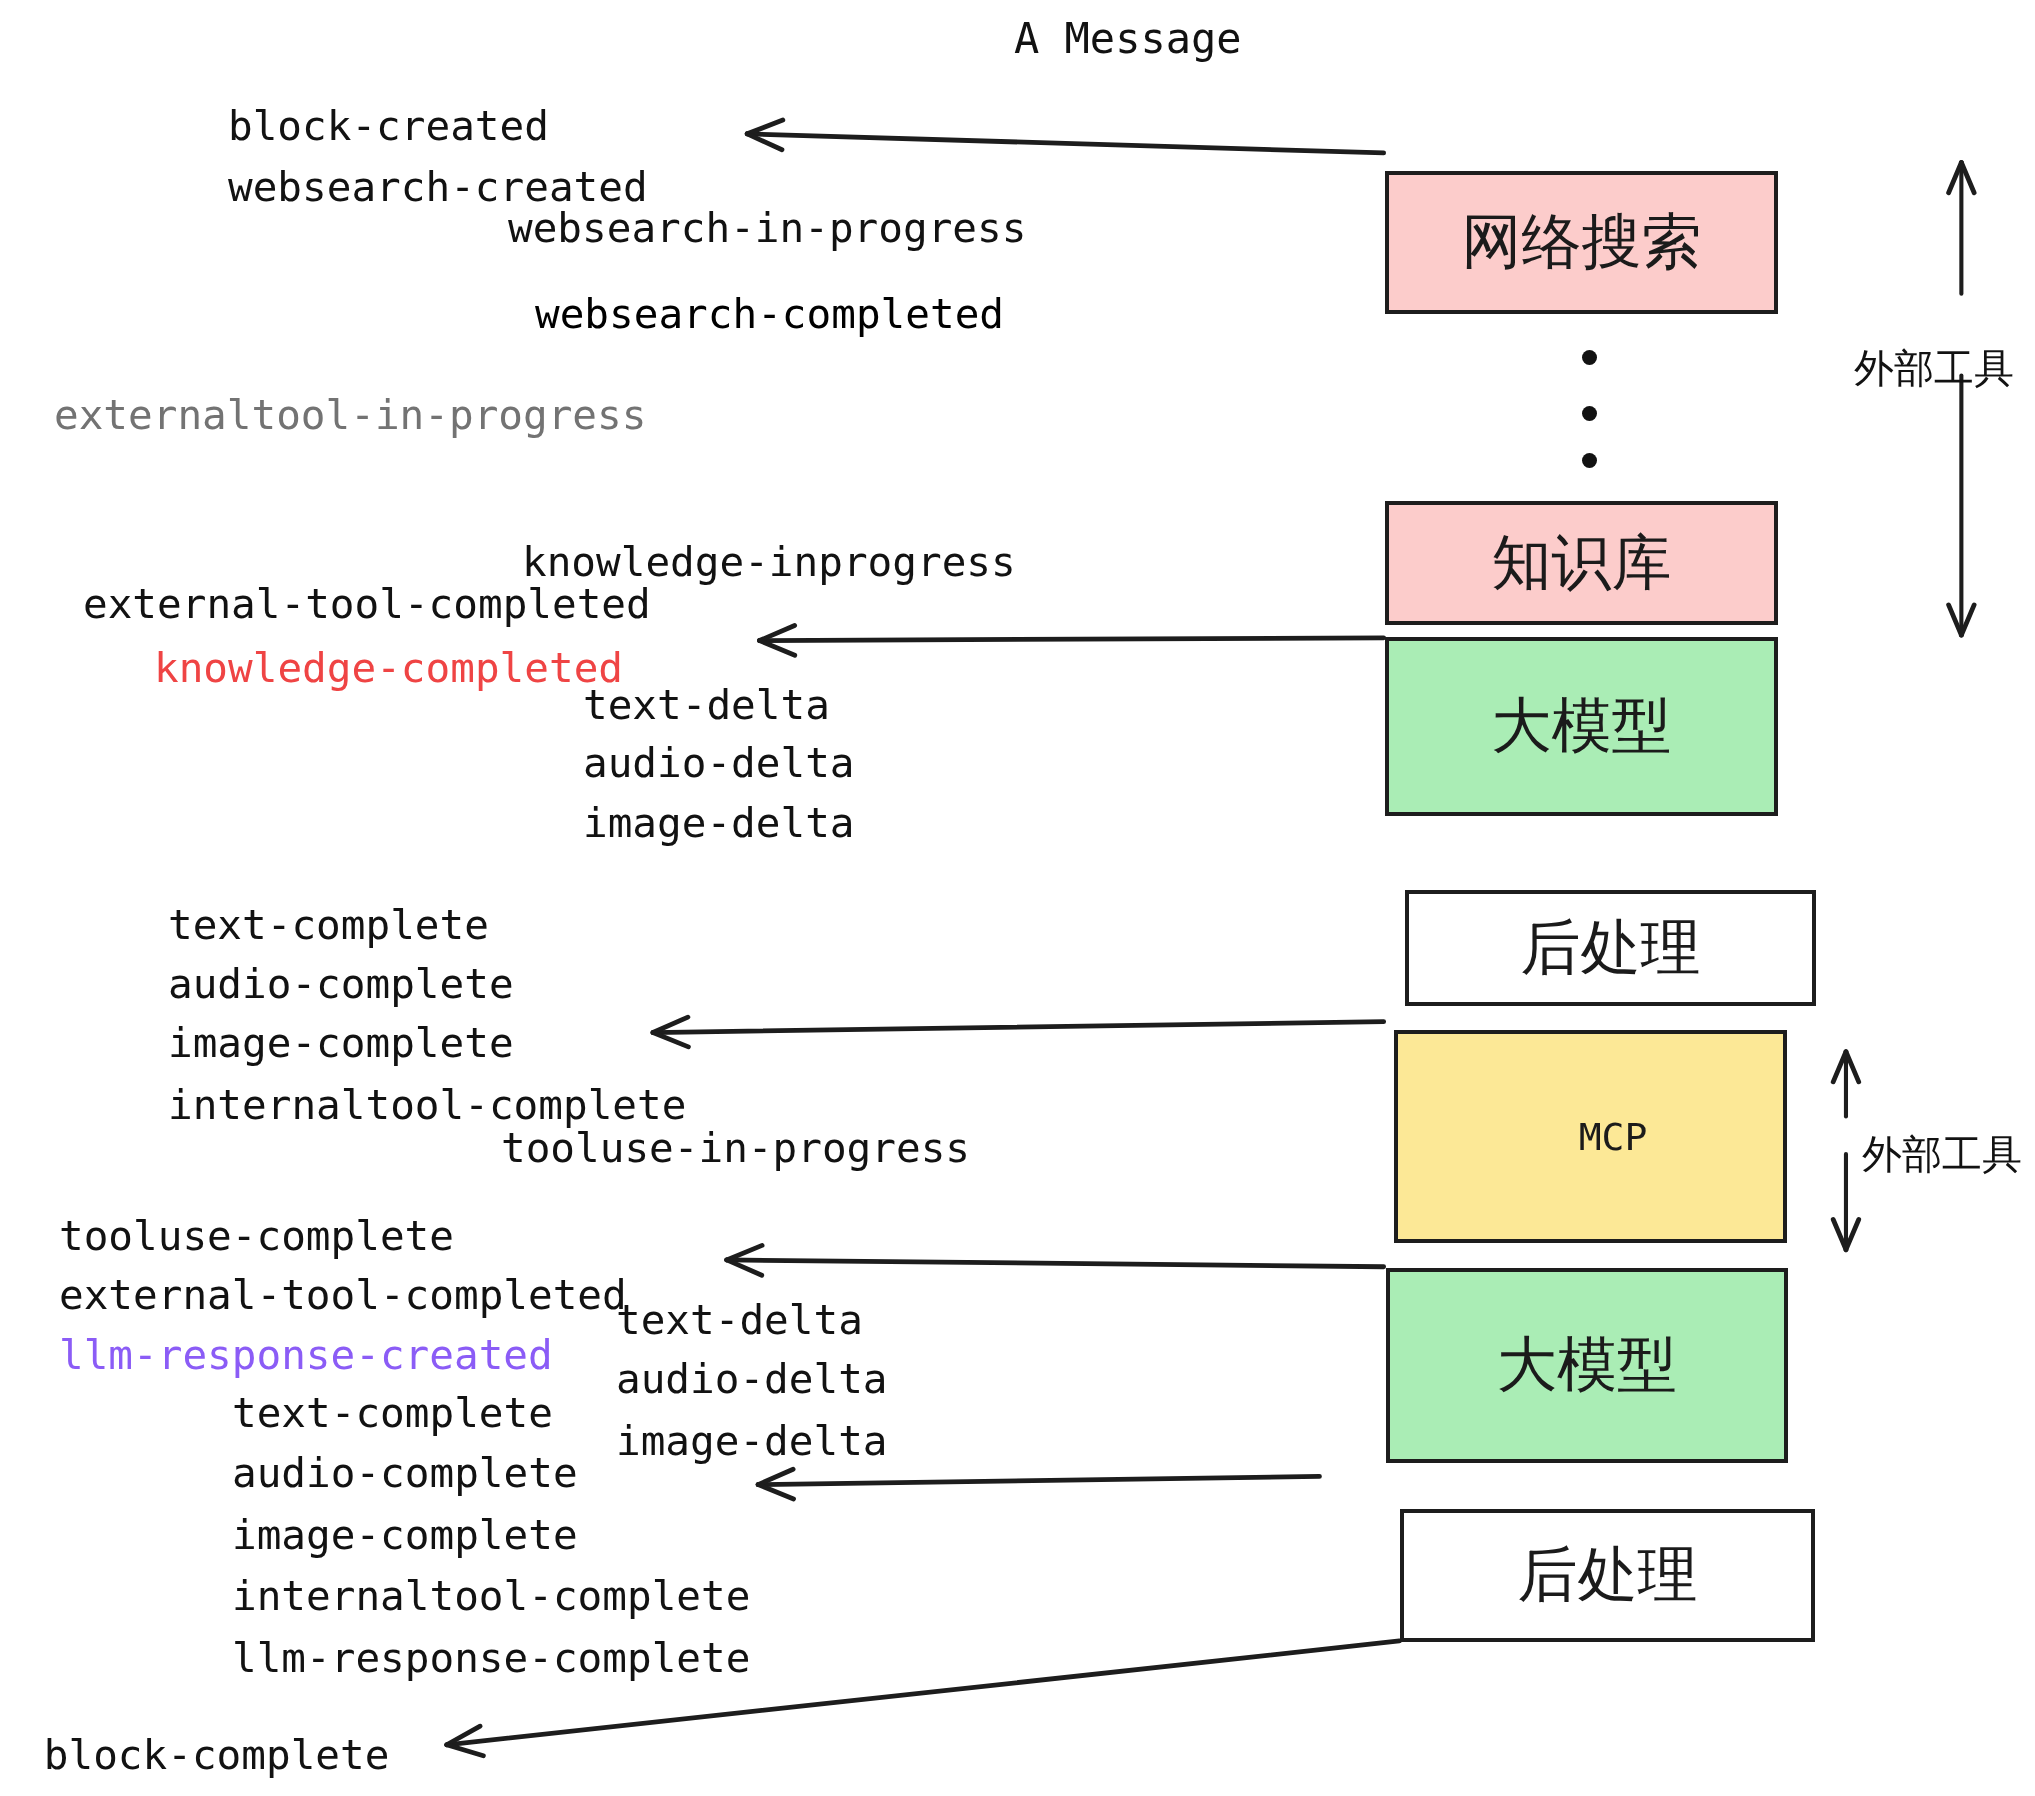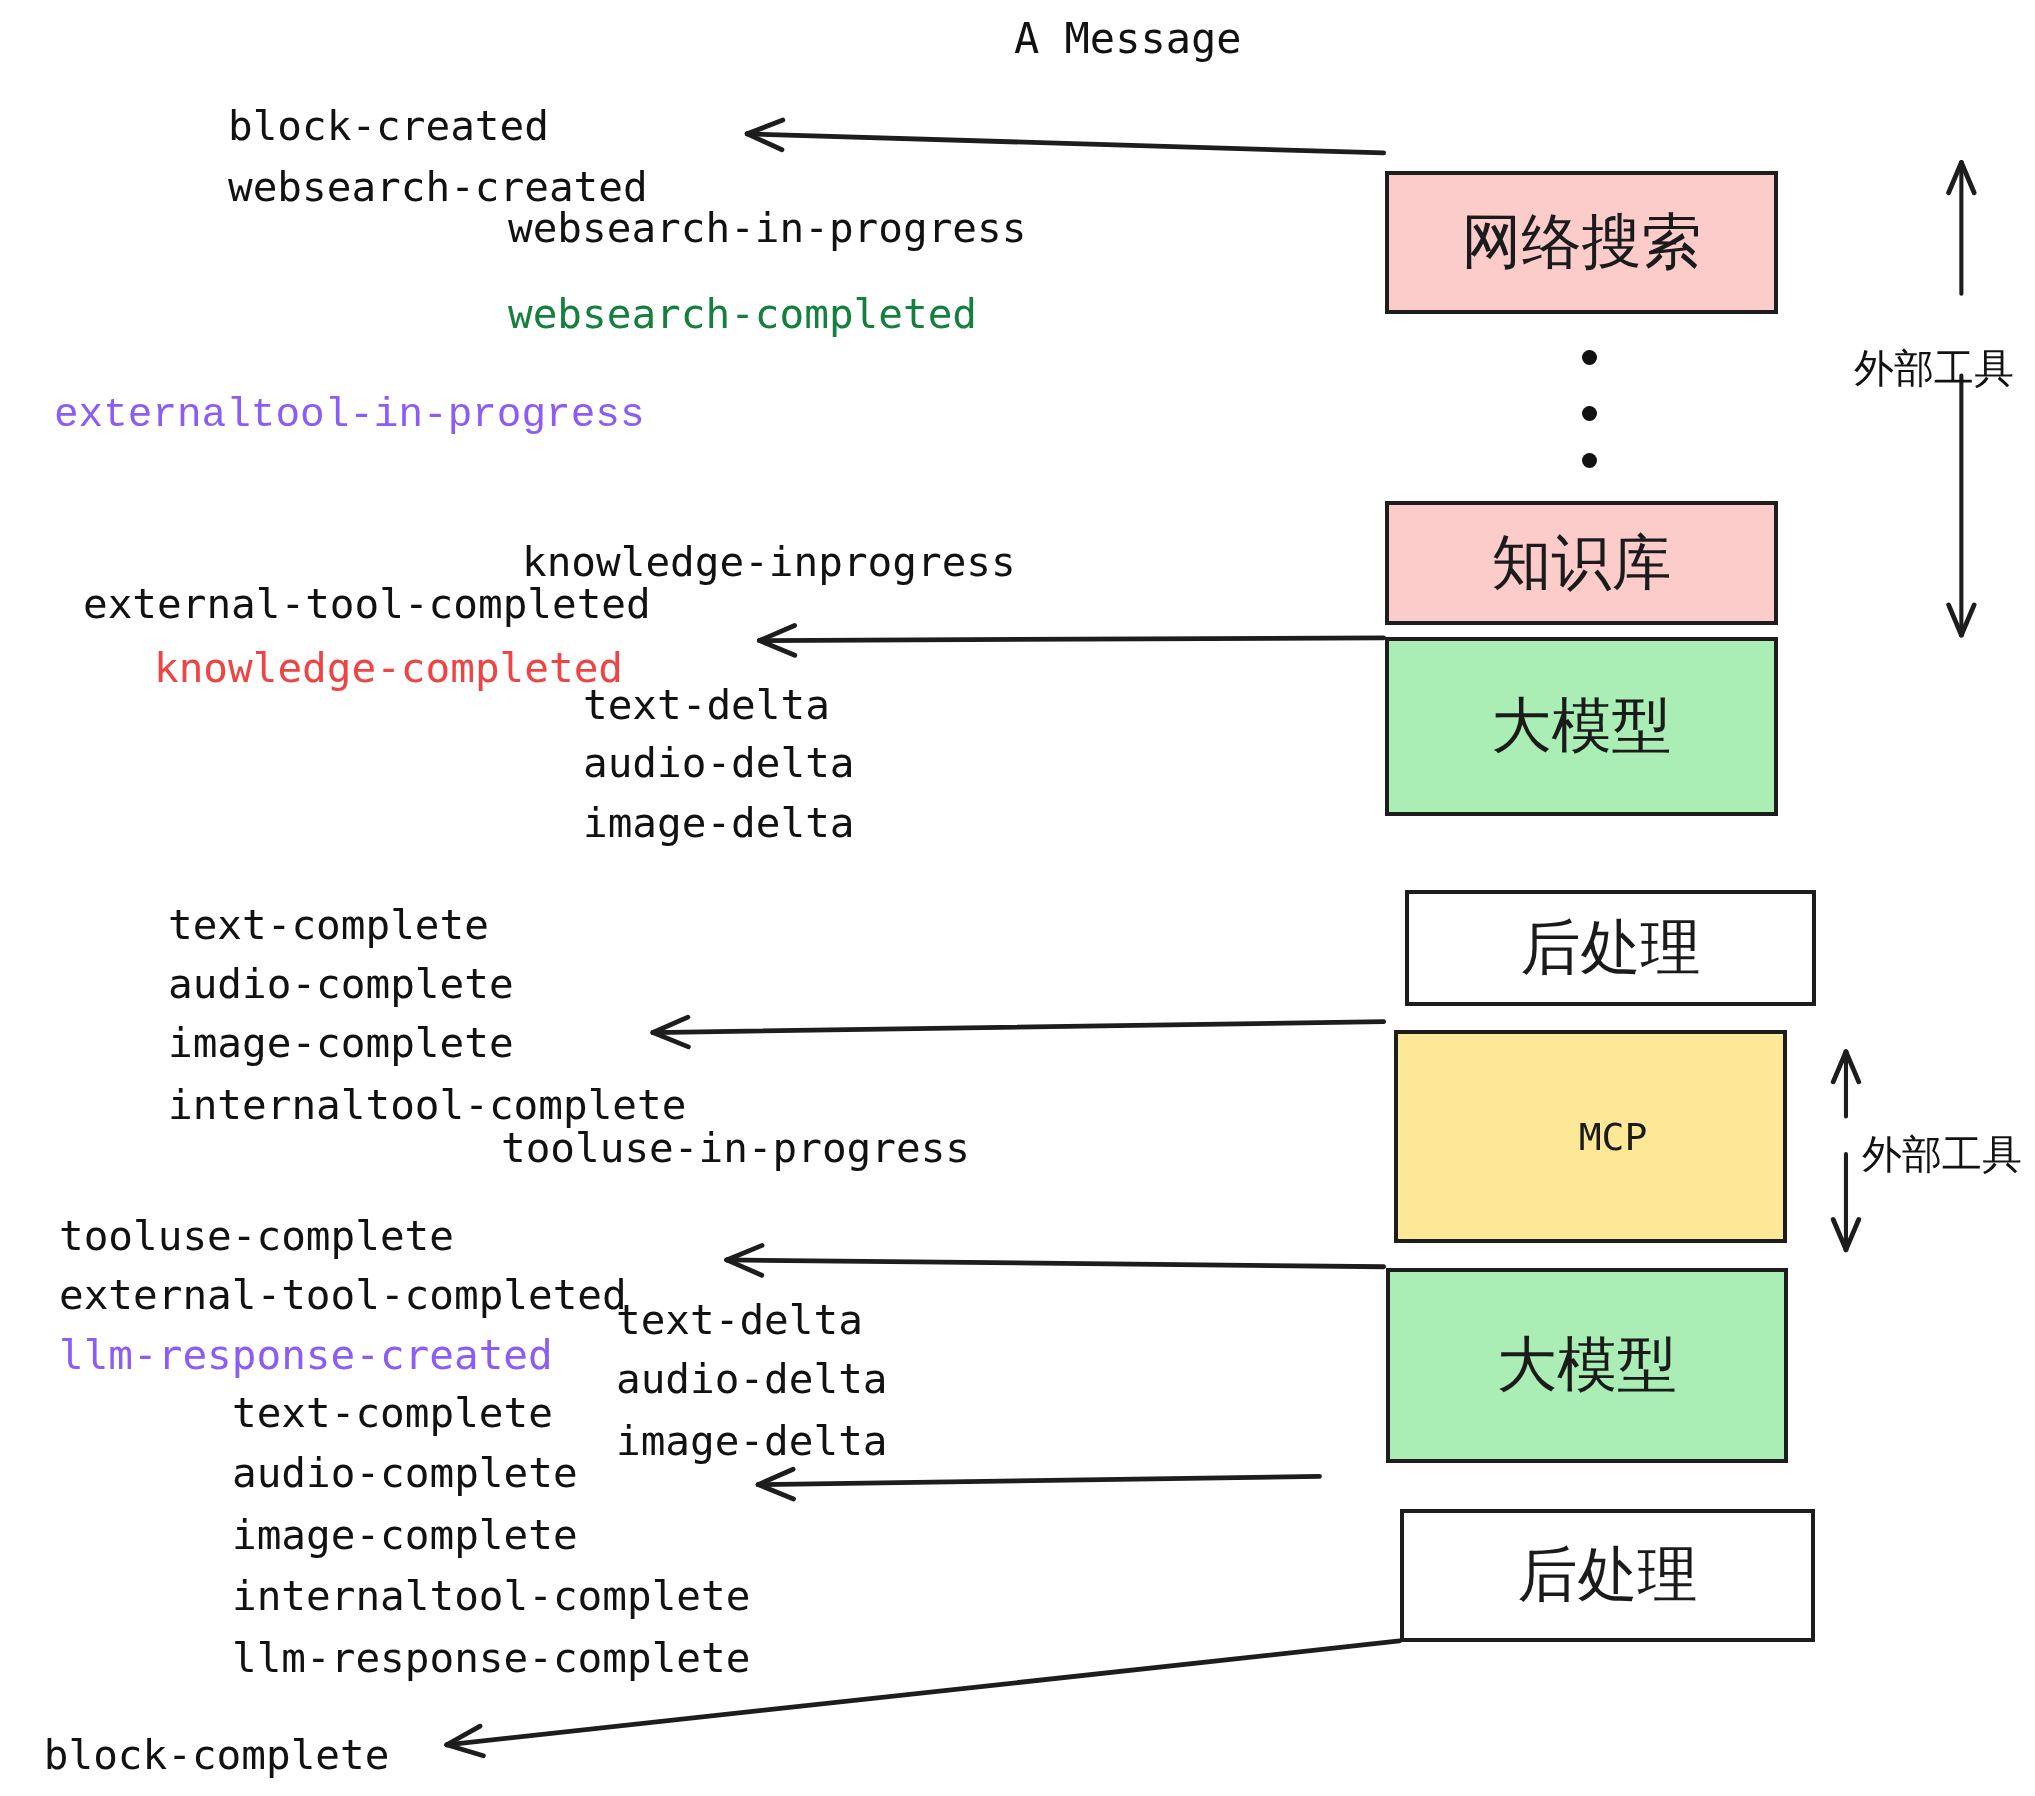--- a/index.html
+++ b/index.html
@@ -157,22 +157,22 @@
     </div>
   <div id="dots-layer">
       <div class="dot" style="left: 1545px; top: 350px; background: rgb(18, 18, 18);"></div>
       <div class="dot" style="left: 1545px; top: 406px; background: rgb(18, 18, 18);"></div>
       <div class="dot" style="left: 1545px; top: 453px; background: rgb(18, 18, 18);"></div>
     </div>
   <div id="events-layer">
       <div class="evt" style="left: 191px; top: 106px; color: rgb(18, 18, 18);">block-created</div>
       <div class="evt" style="left: 191px; top: 167px; color: rgb(18, 18, 18);">websearch-created</div>
       <div class="evt" style="left: 471px; top: 208px; color: rgb(18, 18, 18);">websearch-in-progress</div>
-      <div class="evt" style="left: 471px; top: 294px; color: #15803d;">websearch-completed</div>
-      <div class="evt" style="left: 17px; top: 395px; color: #8b5cf6; font-family: Liberation Mono, monospace;">externaltool-in-progress</div>
+      <div class="evt" style="left: 498px; top: 294px; color: #000000;">websearch-completed</div>
+      <div class="evt" style="left: 17px; top: 395px; color: #737373;">externaltool-in-progress</div>
       <div class="evt" style="left: 485px; top: 542px; color: rgb(18, 18, 18);">knowledge-inprogress</div>
       <div class="evt" style="left: 46px; top: 584px; color: rgb(18, 18, 18);">external-tool-completed</div>
       <div class="evt" style="left: 117px; top: 648px; color: #ef4444;">knowledge-completed</div>
       <div class="evt" style="left: 546px; top: 685px; color: rgb(18, 18, 18);">text-delta</div>
       <div class="evt" style="left: 546px; top: 743px; color: rgb(18, 18, 18);">audio-delta</div>
       <div class="evt" style="left: 546px; top: 803px; color: rgb(18, 18, 18);">image-delta</div>
       <div class="evt" style="left: 131px; top: 905px; color: rgb(18, 18, 18);">text-complete</div>
       <div class="evt" style="left: 131px; top: 964px; color: rgb(18, 18, 18);">audio-complete</div>
       <div class="evt" style="left: 131px; top: 1023px; color: rgb(18, 18, 18);">image-complete</div>
       <div class="evt" style="left: 131px; top: 1085px; color: rgb(18, 18, 18);">internaltool-complete</div>

